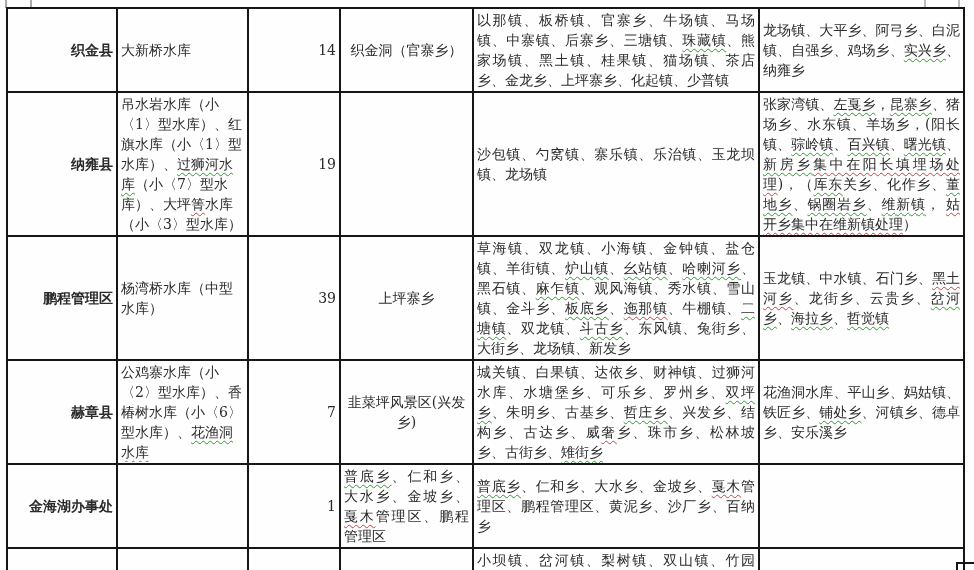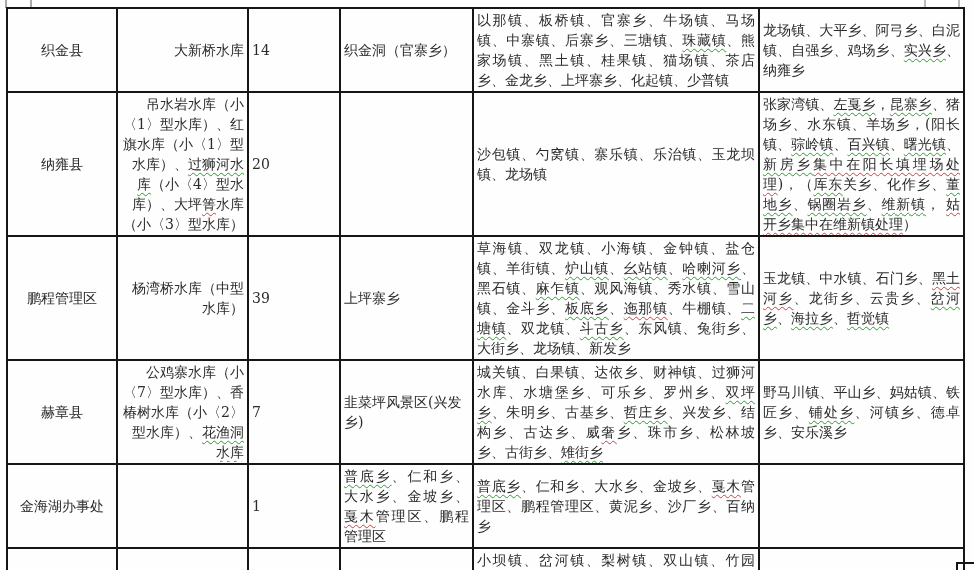--- a/index.html
+++ b/index.html
@@ -29,24 +29,24 @@
   table.doc-table td {
     border: 2px solid #161616;
     vertical-align: middle;
     padding: 1px 3px;
     overflow: hidden;
     font-size: 14px;
     line-height: 20px;
     word-break: break-all;
   }
   
-  td.c-county   { text-align: center; font-size: 15px; }
-  td.c-res      { text-align: right; font-size: 15px; line-height: 24px; padding: 2px 6px; border-radius: 10px; }
-  td.c-count    { text-align: left; font-size: 15px; font-family: "DejaVu Serif", "Liberation Serif", serif; border-radius: 32px; }
-  td.c-zone     { text-align: left; font-size: 15px; line-height: 21px; padding: 2px 5px; }
+  td.c-county   { text-align: right; font-size: 15px; font-weight: bold; }
+  td.c-res      { text-align: left; font-size: 15px; line-height: 24px; padding: 2px 6px; border-radius: 10px; }
+  td.c-count    { text-align: right; font-size: 15px; font-family: "DejaVu Serif", "Liberation Serif", serif; border-radius: 32px; }
+  td.c-zone     { text-align: center; font-size: 15px; line-height: 21px; padding: 2px 5px; }
   td.c-towns    { text-align: justify; padding: 2px 5px; }
   td.t-left     { text-align: justify; margin-top: 48px; }
   td.v-top      { vertical-align: top; padding-top: 4px; }
   
   .m-g { text-decoration: underline; text-decoration-style: wavy; text-decoration-color: #2e9b2e; text-decoration-thickness: 1px; text-underline-offset: 3px; }
   .m-r { text-decoration: underline; text-decoration-style: wavy; text-decoration-color: #cc4040; text-decoration-thickness: 1px; text-underline-offset: 3px; }
   
   .stub-tl {
     position: absolute; left: 5px; top: 0; width: 23px; height: 8px;
     border-left: 2px solid #aaa; border-right: 2px solid #aaa;
@@ -82,41 +82,41 @@
       <tr style="height:83px">
         <td class="c-county">织金县</td>
         <td class="c-res"><span>大新桥水库</span></td>
         <td class="c-count">14</td>
         <td class="c-zone"><span>织金洞（官寨乡）</span></td>
         <td class="c-towns"><span>以那镇、板桥镇、官寨乡、牛场镇、马场镇、中寨镇、后寨乡、三塘镇、</span><span class="m-g">珠藏镇</span><span>、熊家场镇、黑土镇、桂果镇、猫场镇、茶店乡、金龙乡、上坪寨乡、化起镇、少普镇</span></td>
         <td class="c-towns"><span>龙场镇、大平乡、阿弓乡、白泥镇、自强乡、鸡场乡、</span><span class="m-g">实兴乡</span><span>、纳雍乡</span></td>
       </tr>
       <tr style="height:142px">
         <td class="c-county">纳雍县</td>
-        <td class="c-res"><span>吊水岩水库（小〈1〉型水库）、红旗水库（小〈1〉型水库）、</span><span class="m-g">过狮河水库</span><span>（小〈4〉型水库）、大坪</span><span class="m-r">箐</span><span>水库（小〈3〉型水库）</span></td>
-        <td class="c-count">20</td>
+        <td class="c-res"><span>吊水岩水库（小〈1〉型水库）、红旗水库（小〈1〉型水库）、</span><span class="m-g">过狮河水库</span><span>（小〈7〉型水库）、大坪</span><span class="m-r">箐</span><span>水库（小〈3〉型水库）</span></td>
+        <td class="c-count">19</td>
         <td class="c-zone"></td>
         <td class="c-towns"><span>沙包镇、勺窝镇、寨乐镇、乐治镇、玉龙坝镇、龙场镇</span></td>
         <td class="c-towns"><span>张家湾镇、</span><span class="m-g">左戛乡</span><span>，</span><span class="m-g">昆寨乡</span><span>、猪场乡、水东镇、羊场乡，(阳长镇、</span><span class="m-g">骔岭镇</span><span>、</span><span class="m-g">百兴镇</span><span>、</span><span class="m-g">曙光镇</span><span>、</span><span class="m-g">新房乡</span><span class="m-r">集中在阳长填埋场处理</span><span>)，（</span><span class="m-g">厍东</span><span>关乡、化作乡、</span><span class="m-g">董地乡</span><span>、</span><span class="m-g">锅圈岩乡</span><span>、</span><span class="m-g">维新镇</span><span>， </span><span class="m-r">姑开乡集中在维新镇处理</span><span>）</span></td>
       </tr>
       <tr style="height:120px">
         <td class="c-county">鹏程管理区</td>
         <td class="c-res"><span>杨湾桥水库（中型水库）</span></td>
         <td class="c-count">39</td>
         <td class="c-zone"><span>上坪寨乡</span></td>
         <td class="c-towns"><span>草海镇、双龙镇、小海镇、金钟镇、盐仓镇、羊街镇、</span><span class="m-g">炉山镇</span><span>、</span><span class="m-g">幺站镇</span><span>、</span><span class="m-g">哈喇河乡</span><span>、黑石镇、</span><span class="m-g">麻乍镇</span><span>、观风海镇、秀水镇、雪山镇、金斗乡、</span><span class="m-g">板底乡</span><span>、</span><span class="m-r">迤那镇</span><span>、牛棚镇、</span><span class="m-g">二塘镇</span><span>、双龙镇、</span><span class="m-g">斗古乡</span><span>、东风镇、兔街乡、大街乡、龙场镇、新发乡</span></td>
         <td class="c-towns"><span>玉龙镇、中水镇、石门乡、</span><span class="m-r">黑土河乡</span><span>、龙街乡、云贵乡、</span><span class="m-g">岔河乡</span><span>、</span><span class="m-g">海拉乡</span><span>、</span><span class="m-g">哲觉镇</span></td>
       </tr>
       <tr style="height:101px">
         <td class="c-county">赫章县</td>
-        <td class="c-res"><span>公鸡寨水库（小〈7〉型水库）、香椿树水库（小〈2〉型水库）、</span><span class="m-g">花渔洞水库</span></td>
+        <td class="c-res"><span>公鸡寨水库（小〈2〉型水库）、香椿树水库（小〈6〉型水库）、</span><span class="m-g">花渔洞水库</span></td>
         <td class="c-count">7</td>
         <td class="c-zone"><span>韭菜坪风景区(兴发乡)</span></td>
         <td class="c-towns"><span>城关镇、白果镇、达依乡、财神镇、过狮河水库、水塘堡乡、可乐乡、罗州乡、</span><span class="m-g">双坪乡</span><span>、朱明乡、古基乡、</span><span class="m-g">哲庄乡</span><span>、兴发乡、结构乡、古达乡、威</span><span class="m-r">奢</span><span>乡、珠市乡、松林坡乡、古街乡、</span><span class="m-g">雉街乡</span></td>
-        <td class="c-towns"><span>野马川镇、平山乡、妈姑镇、铁匠乡、</span><span class="m-g">铺处乡</span><span>、河镇乡、德卓乡、安乐溪乡</span></td>
+        <td class="c-towns"><span>花渔洞水库、平山乡、妈姑镇、铁匠乡、</span><span class="m-g">铺处乡</span><span>、河镇乡、德卓乡、安乐溪乡</span></td>
       </tr>
       <tr style="height:60px">
         <td class="c-county">金海湖办事处</td>
         <td class="c-res"></td>
         <td class="c-count">1</td>
         <td class="c-zone t-left"><span class="m-g">普底乡</span><span>、仁和乡、大水乡、金坡乡、</span><span class="m-r">戛木</span><span>管理区、鹏程管理区</span></td>
         <td class="c-towns"><span class="m-g">普底乡</span><span>、仁和乡、大水乡、金坡乡、</span><span class="m-r">戛木</span><span>管理区、鹏程管理区、黄泥乡、沙厂乡、百纳乡</span></td>
         <td class="c-towns"></td>
       </tr>
       <tr style="height:47px">

